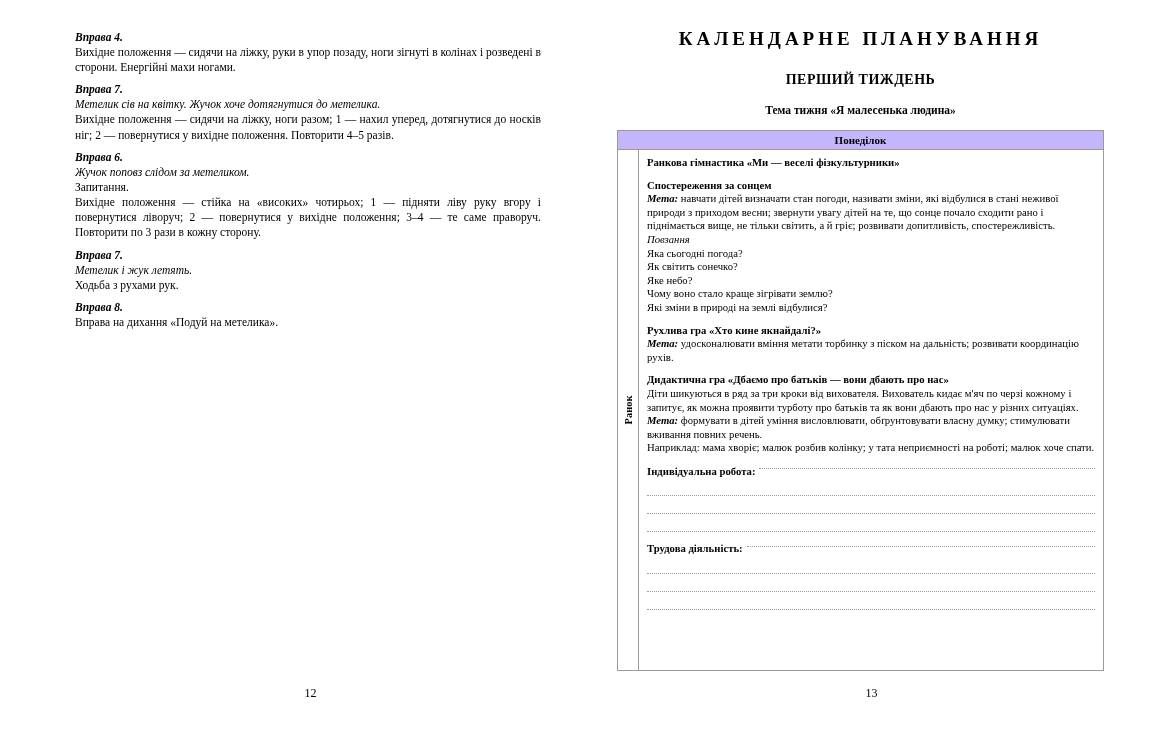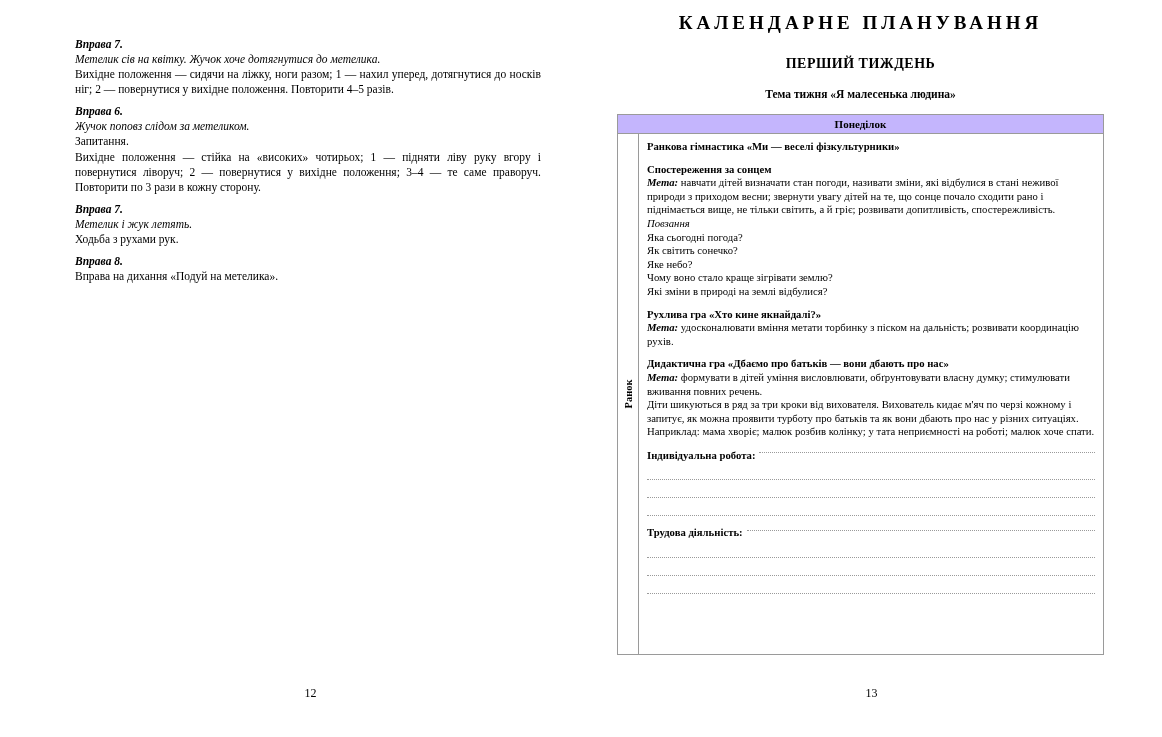--- a/index.html
+++ b/index.html
@@ -24,21 +24,21 @@
   .page {
     position: relative;
     box-sizing: border-box;
   }
   .page-left {
     width: 581px;
     padding: 30px 40px 0 75px;
   }
   .page-right {
     width: 581px;
-    padding: 12px 58px 0 36px;
+    padding: 28px 58px 0 36px;
   }
 
   
   .ex-block {
     margin-bottom: 2px;
   }
   .ex-title {
     font-weight: bold;
     font-style: italic;
     font-size: 11.5px;
@@ -165,20 +165,24 @@
     height: 17px;
   }
 </style>
 </head>
 <body>
 
 <div class="page-spread">
 
   <div class="page page-left">
 
+    <div class="ex-block">
+      <p class="ex-title first">Вправа 4.</p>
+      <p class="ex-text">Вихідне положення — сидячи на ліжку, руки в упор позаду, ноги зігнуті в колінах і розведені в сторони. Енергійні махи ногами.</p>
+    </div>
 
     <div class="ex-block">
       <p class="ex-title">Вправа 7.</p>
       <p class="ex-italic">Метелик сів на квітку. Жучок хоче дотягнутися до метелика.</p>
       <p class="ex-text">Вихідне положення — сидячи на ліжку, ноги разом; 1 — нахил уперед, дотягнутися до носків ніг; 2 — повернутися у вихідне положення. Повторити 4–5 разів.</p>
     </div>
 
     <div class="ex-block">
       <p class="ex-title">Вправа 6.</p>
       <p class="ex-italic">Жучок поповз слідом за метеликом.</p>
@@ -225,22 +229,22 @@
           <p>Яке небо?</p>
           <p>Чому воно стало краще зігрівати землю?</p>
           <p>Які зміни в природі на землі відбулися?</p>
           <div class="gap-6"></div>
 
           <p class="b">Рухлива гра «Хто кине якнайдалі?»</p>
           <p><span class="bi">Мета:</span><span> удосконалювати вміння метати торбинку з піском на дальність; розвивати координацію рухів.</span></p>
           <div class="gap-6"></div>
 
           <p class="b">Дидактична гра «Дбаємо про батьків — вони дбають про нас»</p>
+          <p>Діти шикуються в ряд за три кроки від вихователя. Вихователь кидає м'яч по черзі кожному і запитує, як можна проявити турботу про батьків та як вони дбають про нас у різних ситуаціях.</p>
           <p><span class="bi">Мета:</span><span> формувати в дітей уміння висловлювати, обґрунтовувати власну думку; стимулювати вживання повних речень.</span></p>
-          <p>Діти шикуються в ряд за три кроки від вихователя. Вихователь кидає м'яч по черзі кожному і запитує, як можна проявити турботу про батьків та як вони дбають про нас у різних ситуаціях.</p>
           <p>Наприклад: мама хворіє; малюк розбив колінку; у тата неприємності на роботі; малюк хоче спати.</p>
 
           <div class="dotted-label">
             <span class="lbl">Індивідуальна робота:</span>
             <span class="dots"></span>
           </div>
           <div class="dot-line"></div>
           <div class="dot-line"></div>
           <div class="dot-line"></div>
 

